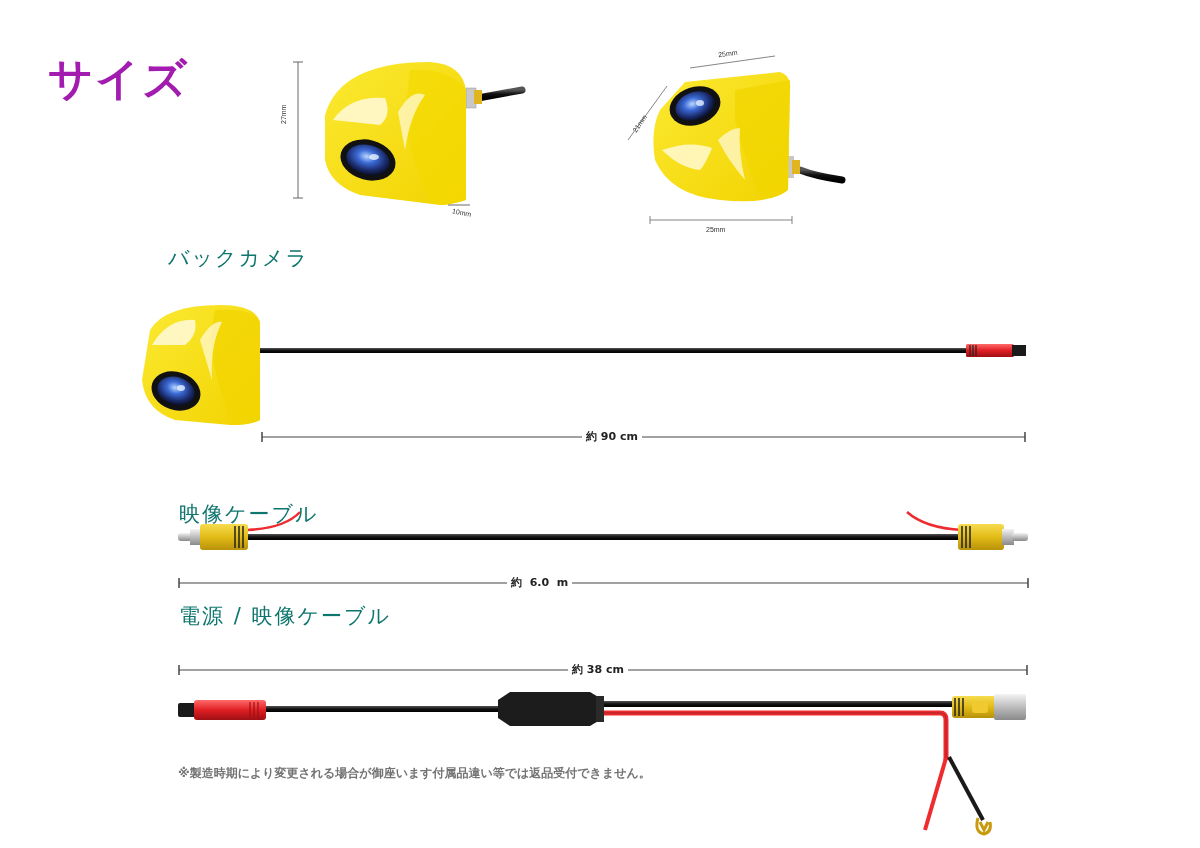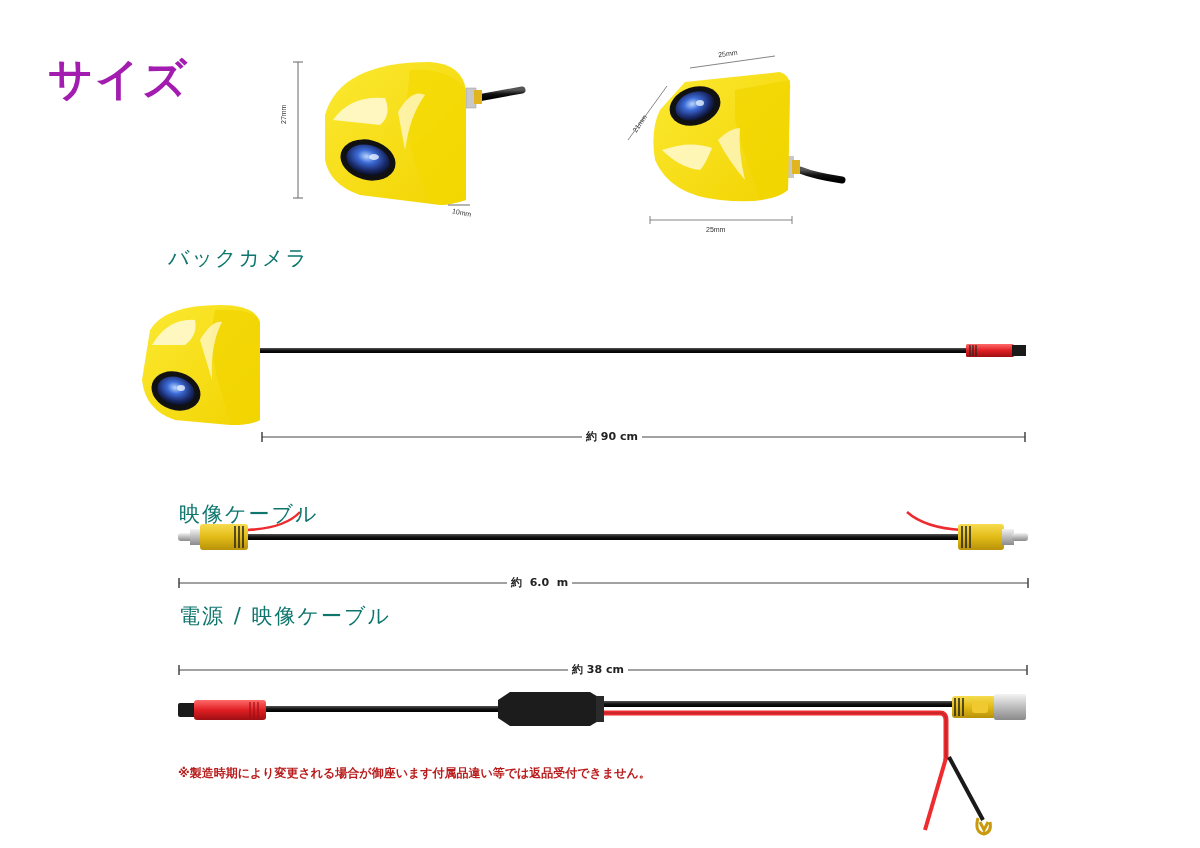--- a/index.html
+++ b/index.html
@@ -3,21 +3,21 @@
 <meta charset="utf-8">
 <style>
   html, body { margin:0; padding:0; background:#ffffff; }
   body { width:1200px; height:848px; position:relative; overflow:hidden;
          font-family:"DejaVu Sans", "Liberation Sans", sans-serif; color:#111; }
   .abs { position:absolute; }
   .title { left:48px; top:50px; font-size:44px; font-weight:bold; letter-spacing:2px; color:#a21caf; }
   .section-label { font-size:21px; color:#0f766e; letter-spacing:2px; }
   .dim-text { font-size:11px; font-weight:bold; color:#222; background:#fff; padding:0 4px; }
   .small-dim { font-size:7px; color:#333; font-family:"Liberation Sans", sans-serif; }
-  .note { left:178px; top:765px; font-size:12px; font-weight:bold; color:#b91c1c; }
+  .note { left:178px; top:765px; font-size:12px; font-weight:bold; color:#737373; }
   svg { position:absolute; left:0; top:0; }
 </style>
 </head>
 <body>
 
 <svg width="1200" height="848" viewBox="0 0 1200 848">
   <defs>
     <radialGradient id="lens" cx="45%" cy="40%" r="60%">
       <stop offset="0%" stop-color="#b9d6ff"></stop>
       <stop offset="35%" stop-color="#3c6bd6"></stop>

